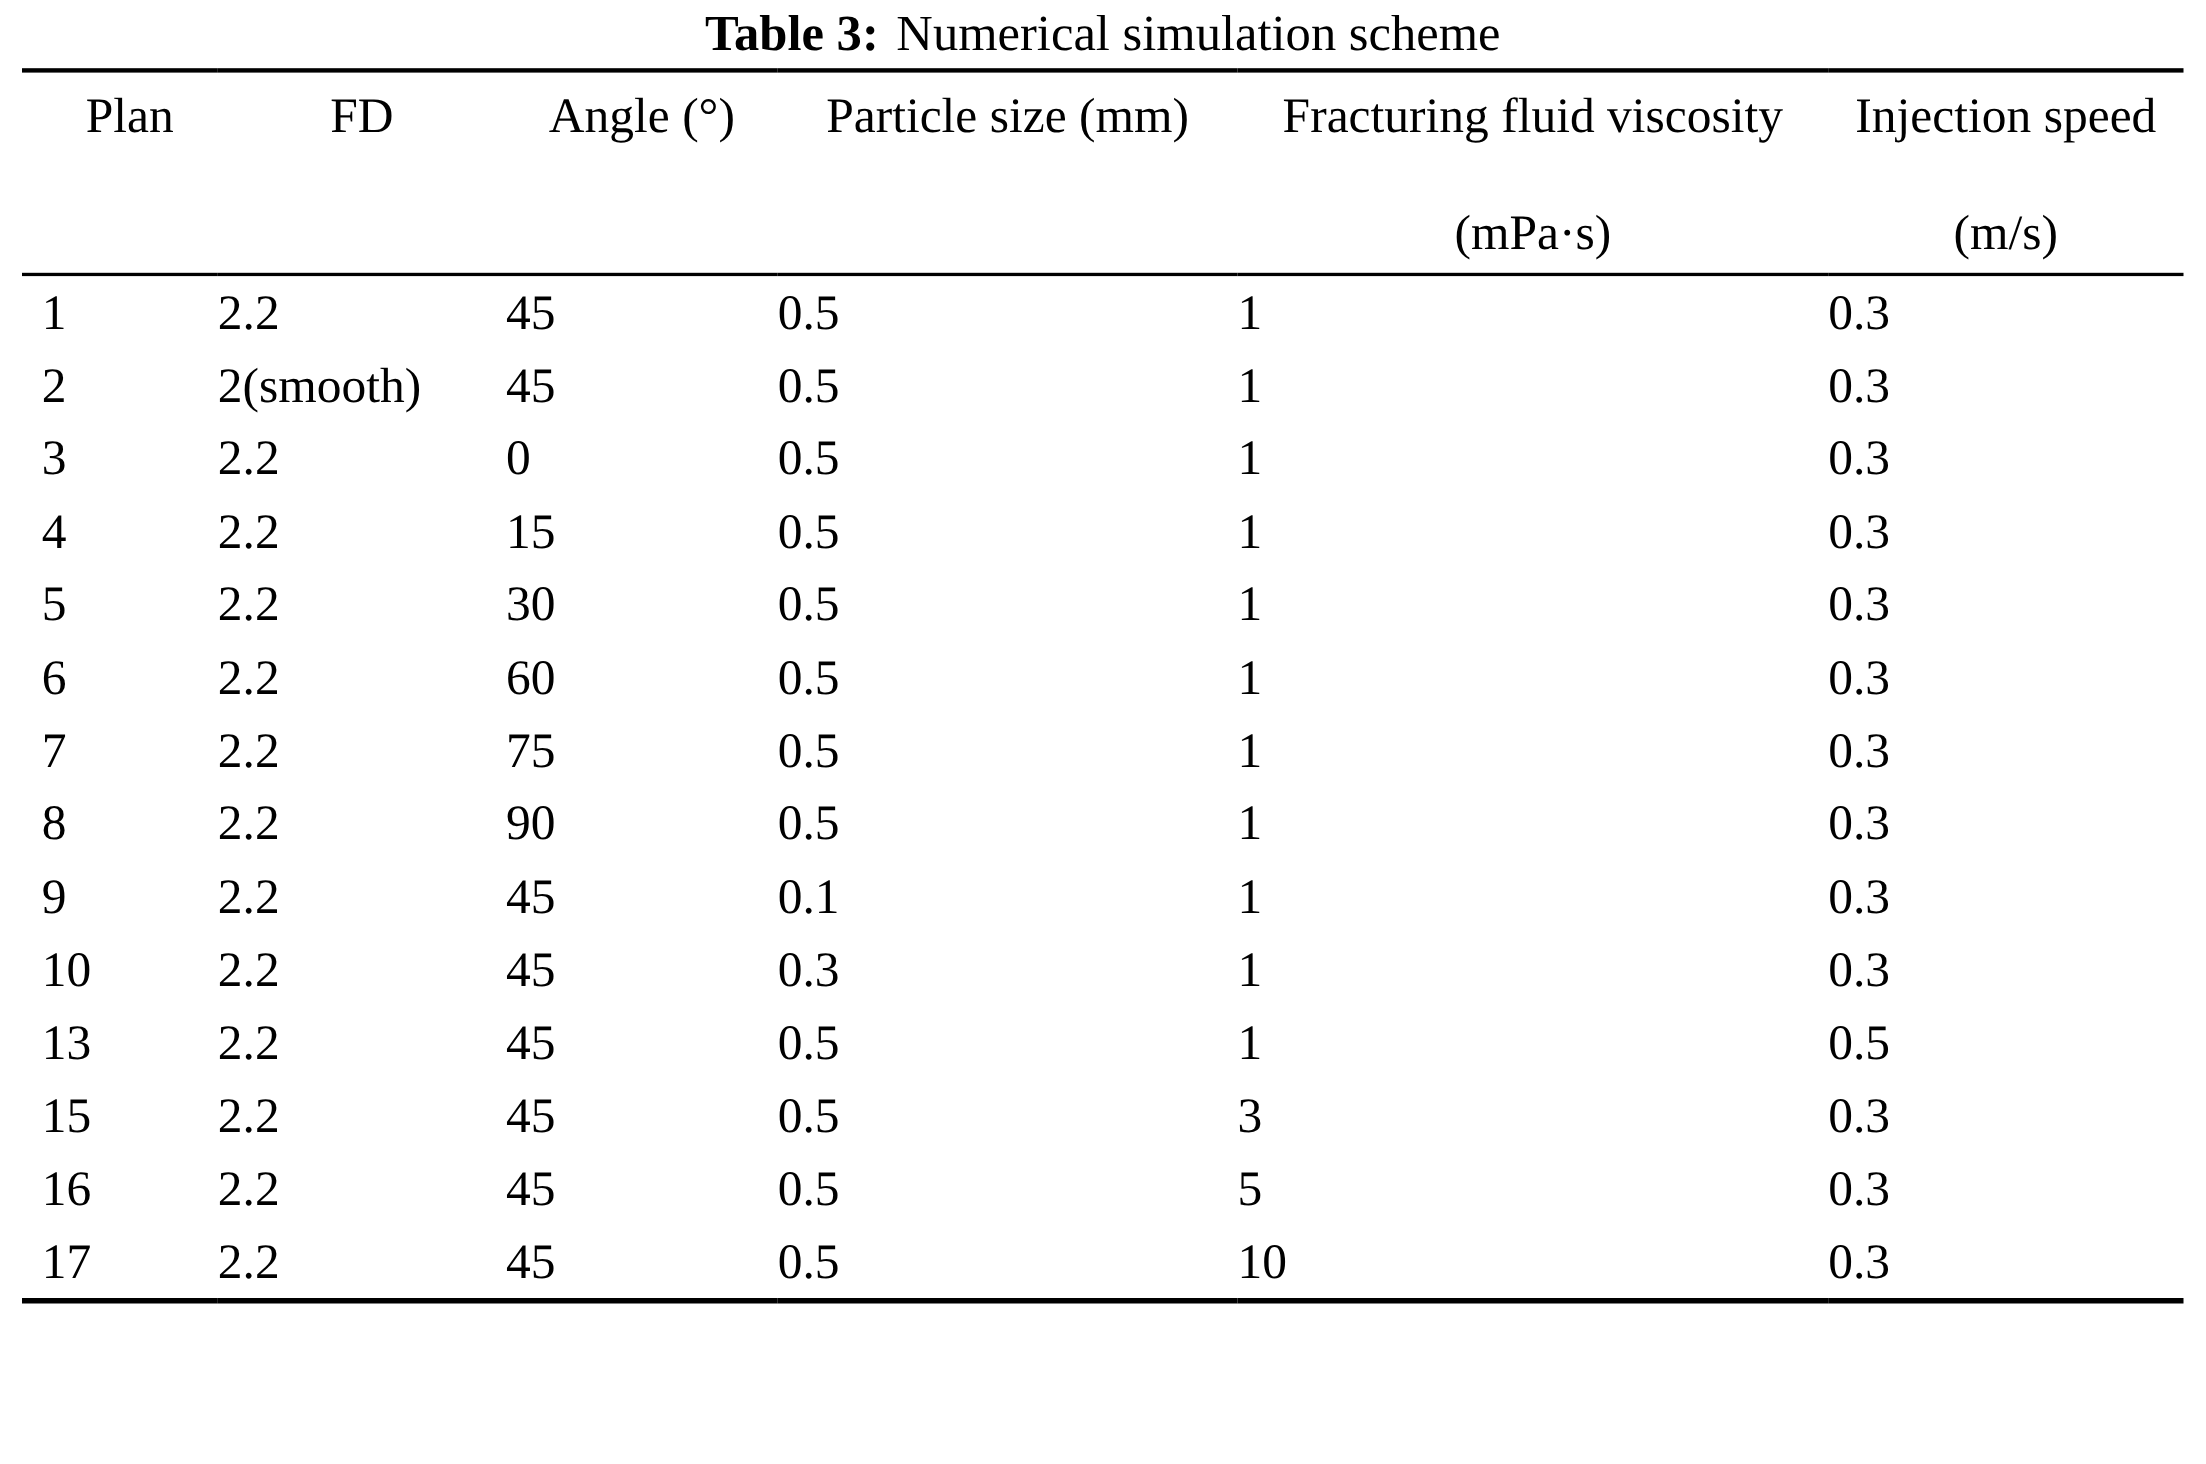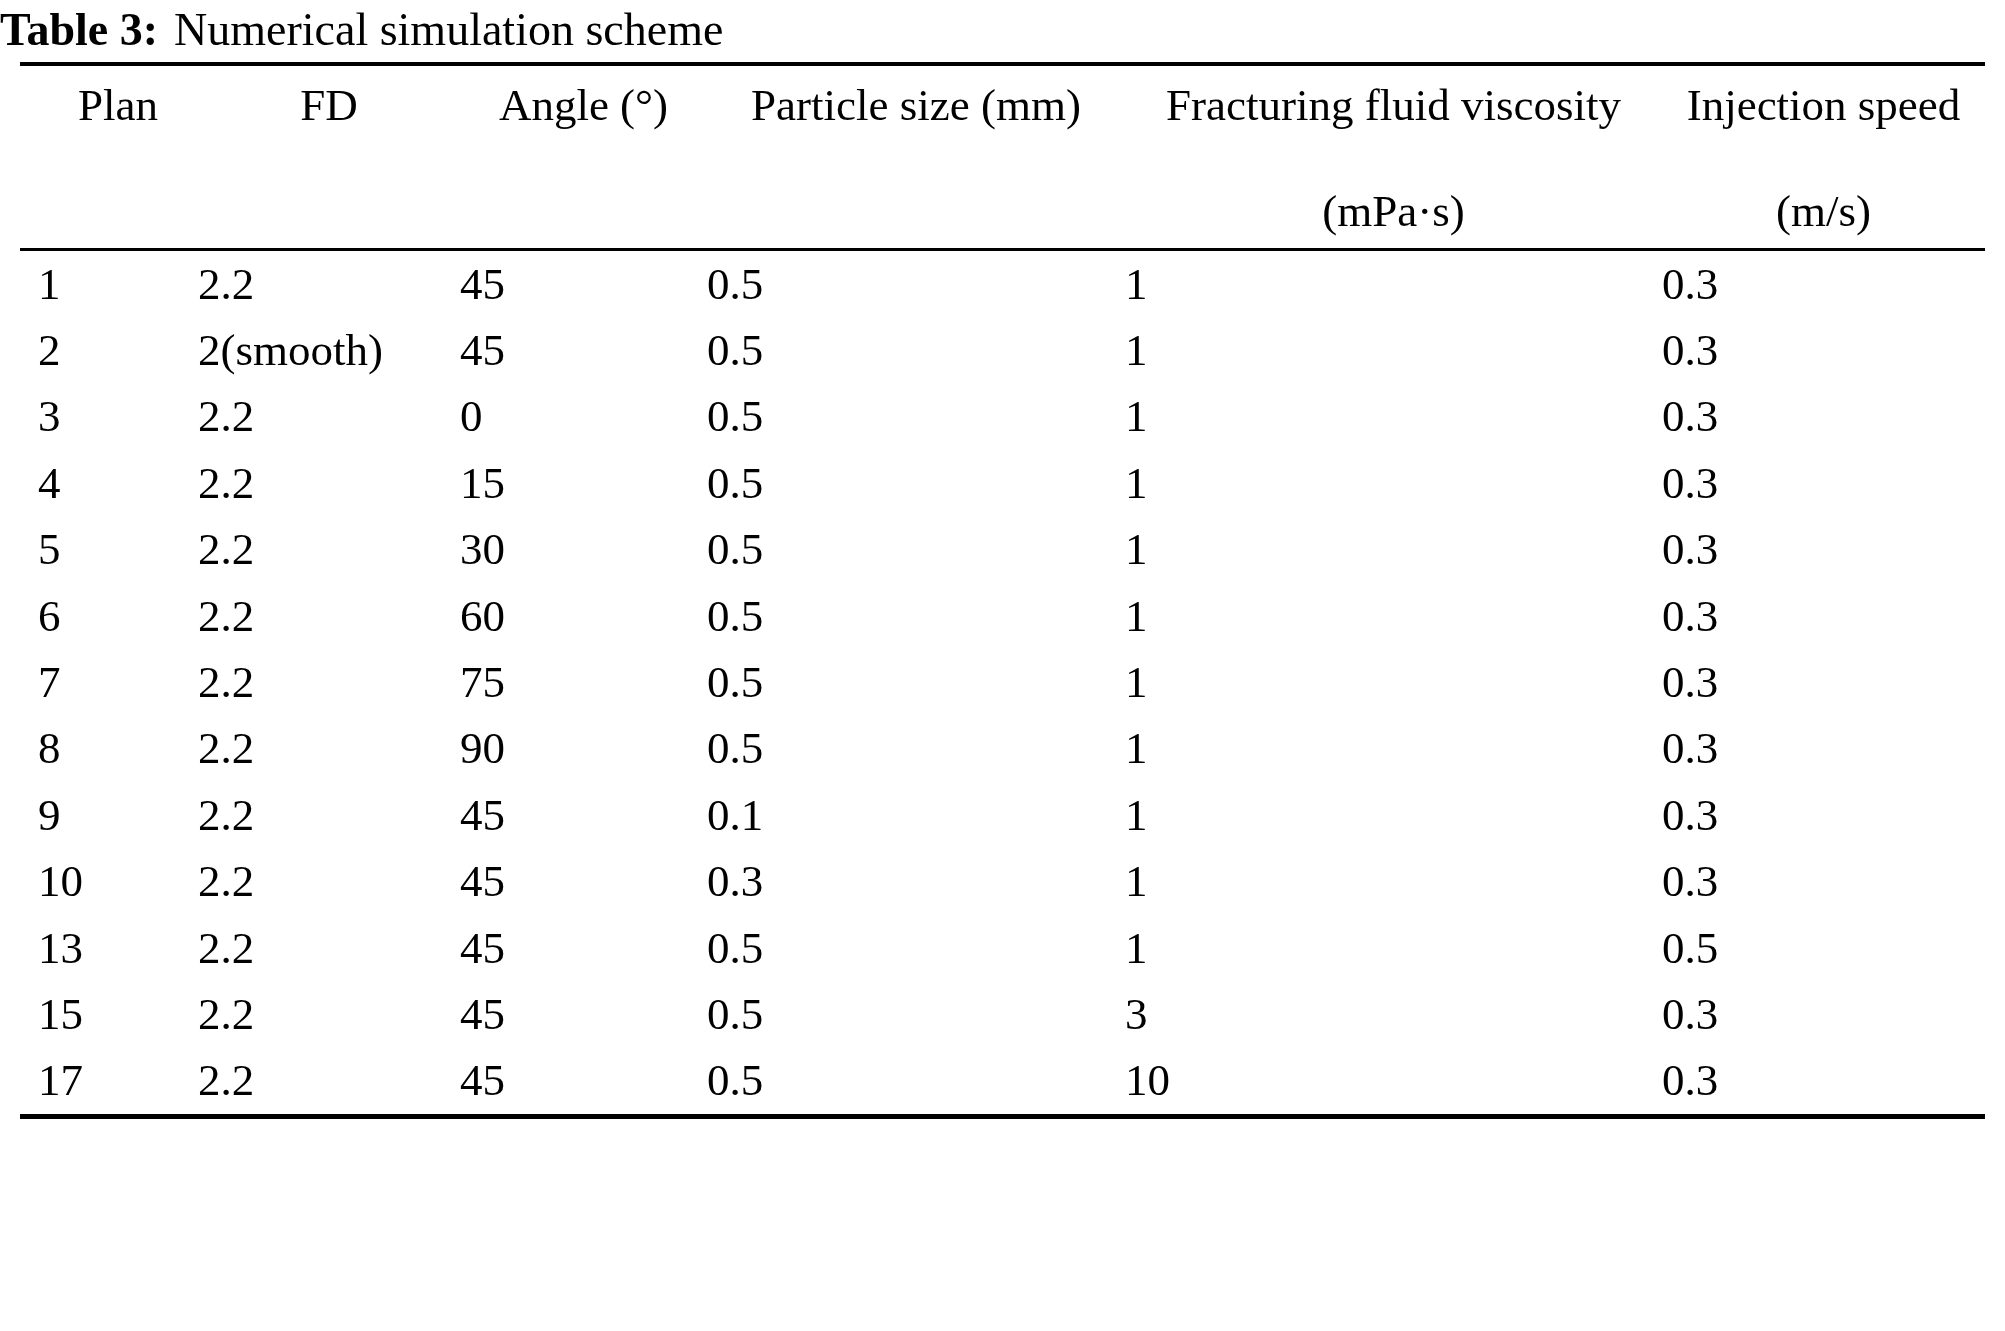--- a/index.html
+++ b/index.html
@@ -12,20 +12,21 @@
     width: 2005px;
     height: 1331px;
     background: #ffffff;
     color: #000000;
     font-family: "Liberation Serif", "DejaVu Serif", serif;
     overflow: hidden;
   }
   .caption {
     height: 62px;
     line-height: 60px;
+    text-align: center;
     font-size: 46px;
     white-space: nowrap;
   }
   .caption .caption-label {
     font-weight: bold;
     margin-right: 16px;
   }
   table.scheme {
     margin-left: 20px;
     width: 1965px;
@@ -194,20 +195,28 @@
         </tr>
         <tr>
           <td>15</td>
           <td>2.2</td>
           <td>45</td>
           <td>0.5</td>
           <td>3</td>
           <td>0.3</td>
         </tr>
         <tr>
+          <td>16</td>
+          <td>2.2</td>
+          <td>45</td>
+          <td>0.5</td>
+          <td>5</td>
+          <td>0.3</td>
+        </tr>
+        <tr>
           <td>17</td>
           <td>2.2</td>
           <td>45</td>
           <td>0.5</td>
           <td>10</td>
           <td>0.3</td>
         </tr>
       </tbody>
   </table>
 

